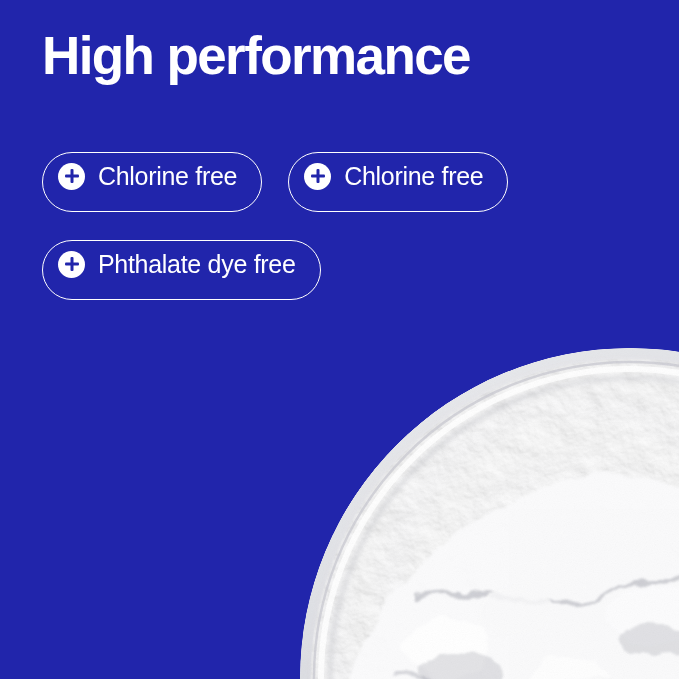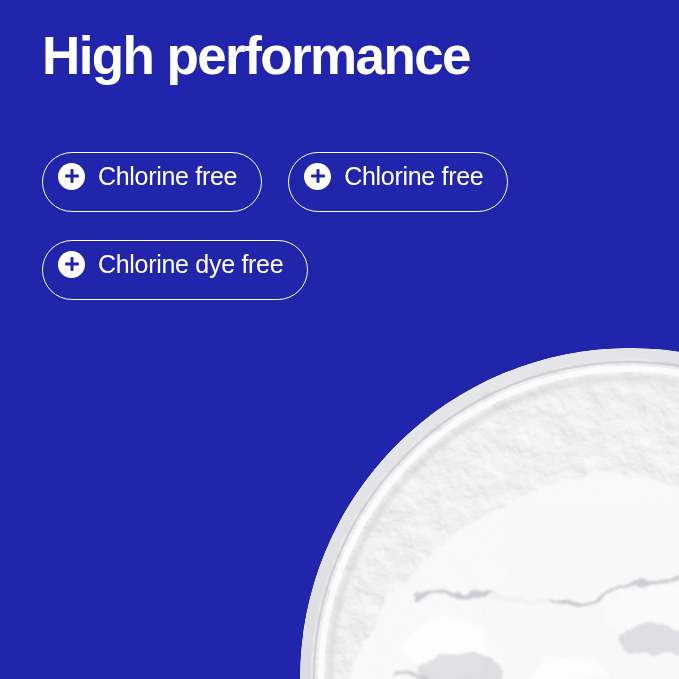--- a/index.html
+++ b/index.html
@@ -276,19 +276,19 @@
         <div class="claim-pill">
           <span class="plus-badge"></span>
           <span class="claim-label">Chlorine free</span>
         </div>
       </div>
 
 
       <div class="claim-row">
         <div class="claim-pill">
           <span class="plus-badge"></span>
-          <span class="claim-label">Chlorine dye free</span>
+          <span class="claim-label">Phthalate dye free</span>
         </div>
       </div>
 
     </div>
   </div>
 </div>
 
 </body></html>

